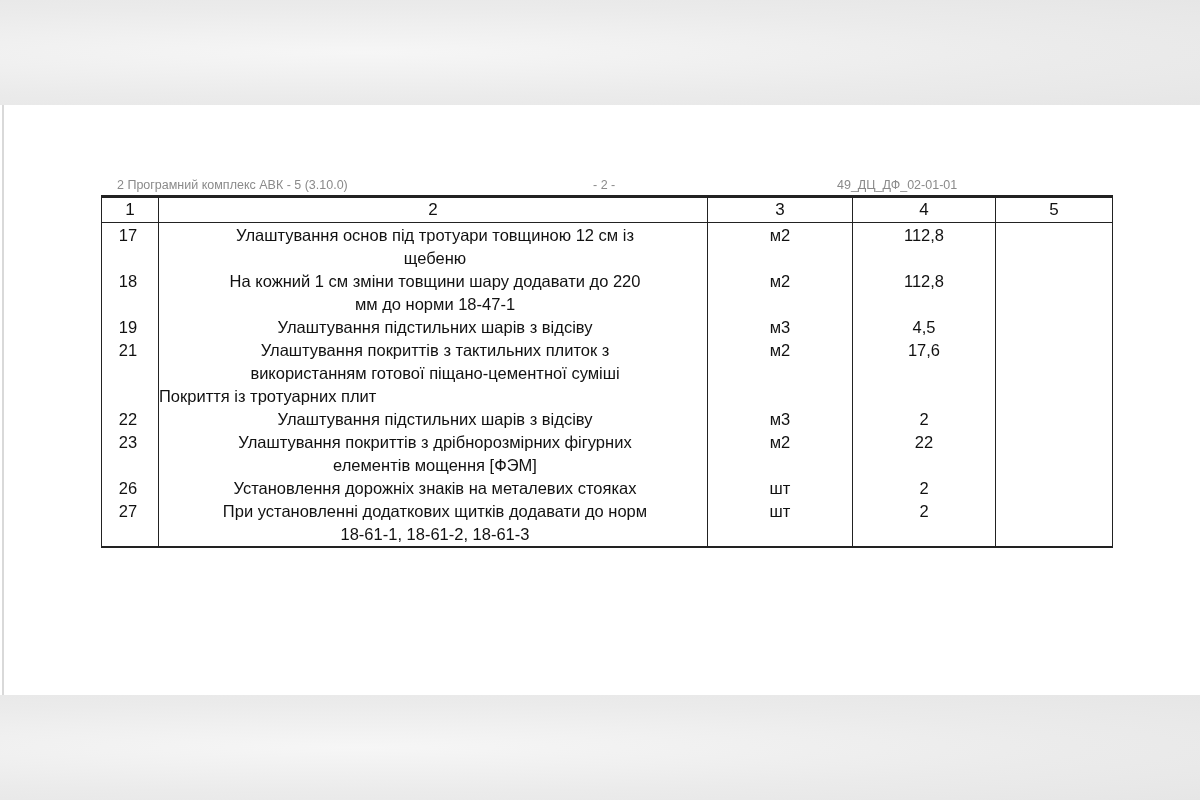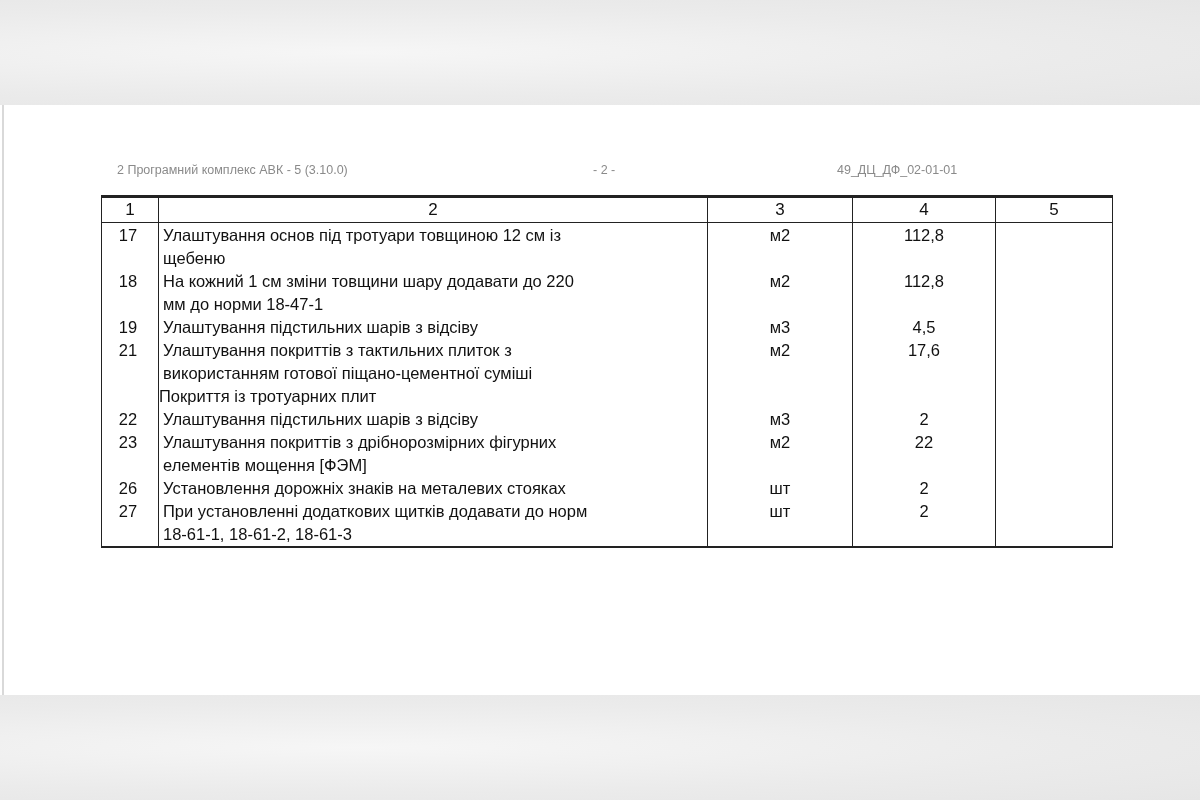--- a/index.html
+++ b/index.html
@@ -15,21 +15,21 @@
   .blur-top { top:0; height:105px; }
   .blur-bottom { top:695px; height:105px; }
   .page {
     position:absolute; left:0; top:105px; width:1200px; height:590px;
     background:#ffffff;
   }
   .page-edge {
     position:absolute; left:2px; top:0; width:2px; height:590px; background:#d9d9d9;
   }
   .page-header {
-    position:absolute; top:58px; left:117px; width:880px; height:16px;
+    position:absolute; top:73px; left:117px; width:880px; height:16px;
     font-size:12.5px; color:#8a8a8a;
   }
   .page-header span { position:absolute; top:0; white-space:nowrap; }
   .hdr-left { left:0; }
   .hdr-center { left:476px; }
   .hdr-right { left:720px; }
   table.spec {
     position:absolute; left:101px; top:90px; width:1011px;
     border-collapse:collapse; table-layout:fixed;
     font-size:16.5px; color:#111; line-height:23px;
@@ -43,21 +43,21 @@
     font-weight:normal; text-align:center; height:24px; padding:0;
     border:1.5px solid #222; border-top:3px solid #222;
     font-size:17px; line-height:20px;
   }
   table.spec tbody td {
     border-left:1.5px solid #222; border-right:1.5px solid #222;
     vertical-align:top; padding:0;
   }
   table.spec tbody tr:last-child td { border-bottom:2.5px solid #222; }
   td.num { text-align:center; padding-right:4px !important; }
-  td.desc { padding-left:4px !important; }
+  td.desc { padding-left:4px !important;text-align:center; }
   td.unit, td.qty { text-align:center; }
   td.section { padding-left:0 !important; }
   tr.first td { padding-top:1px !important; }
 </style>
 </head>
 <body>
 
 <div class="blur-top"></div>
 <div class="blur-bottom"></div>
 

